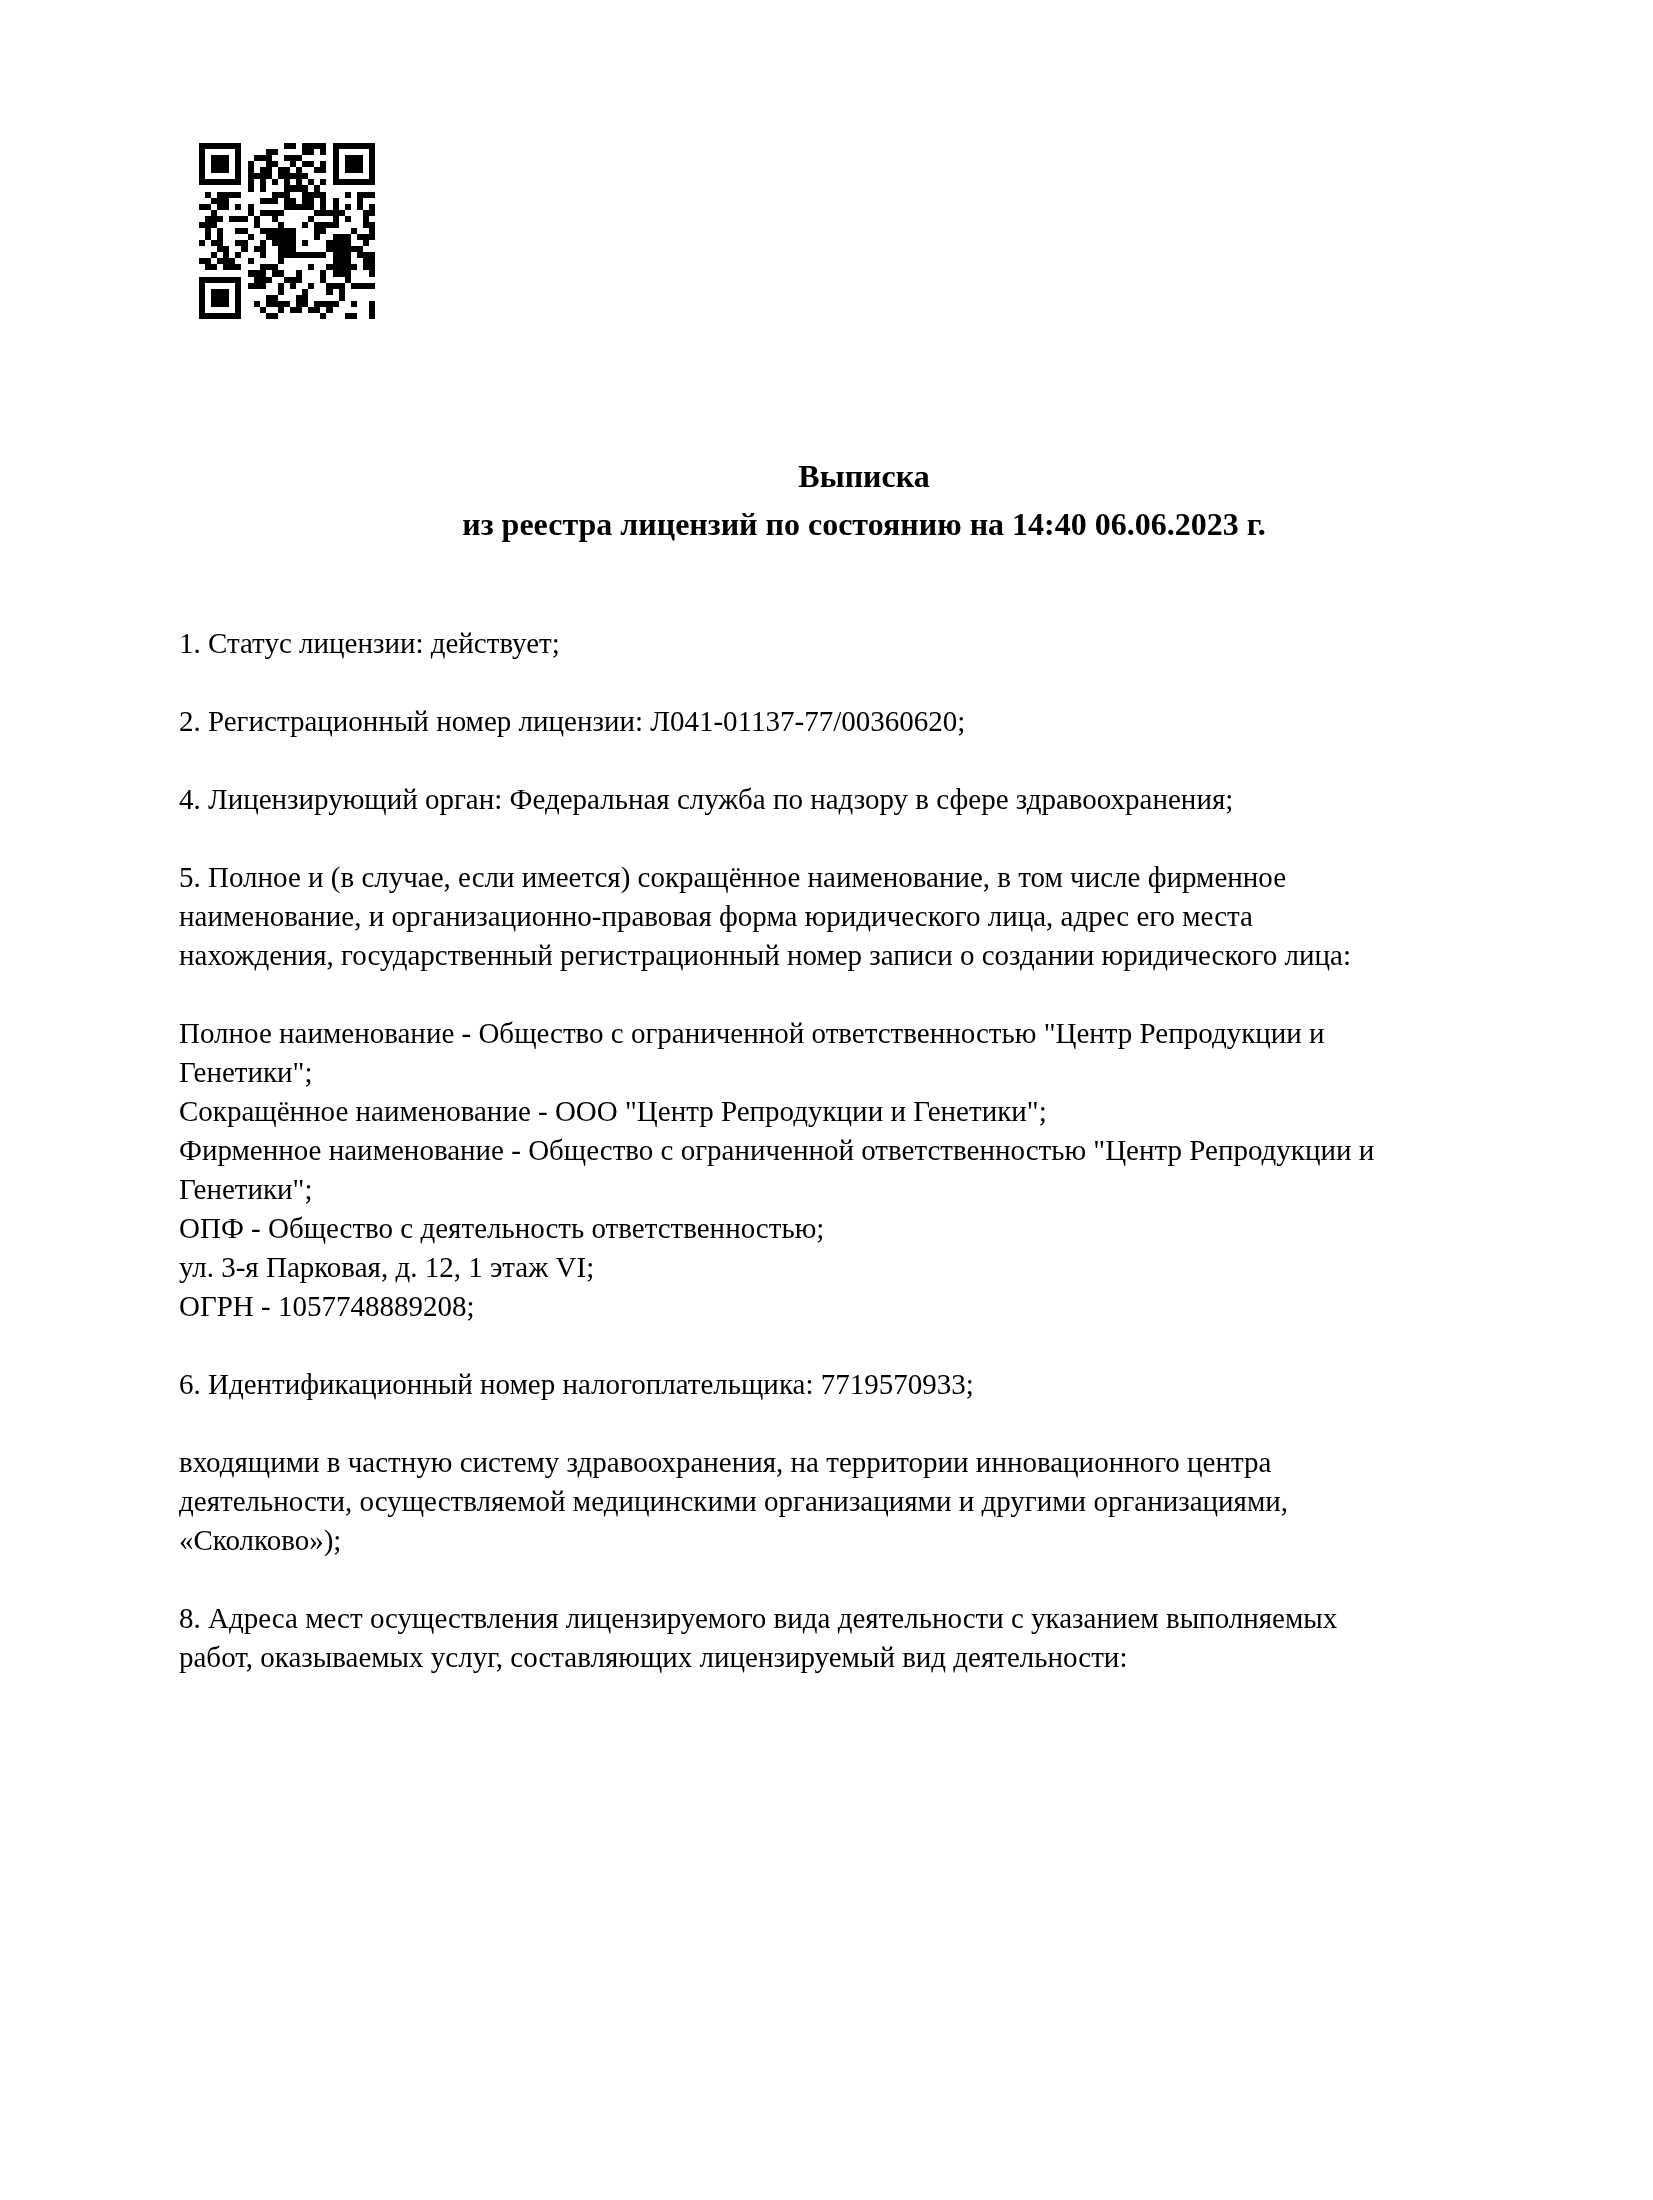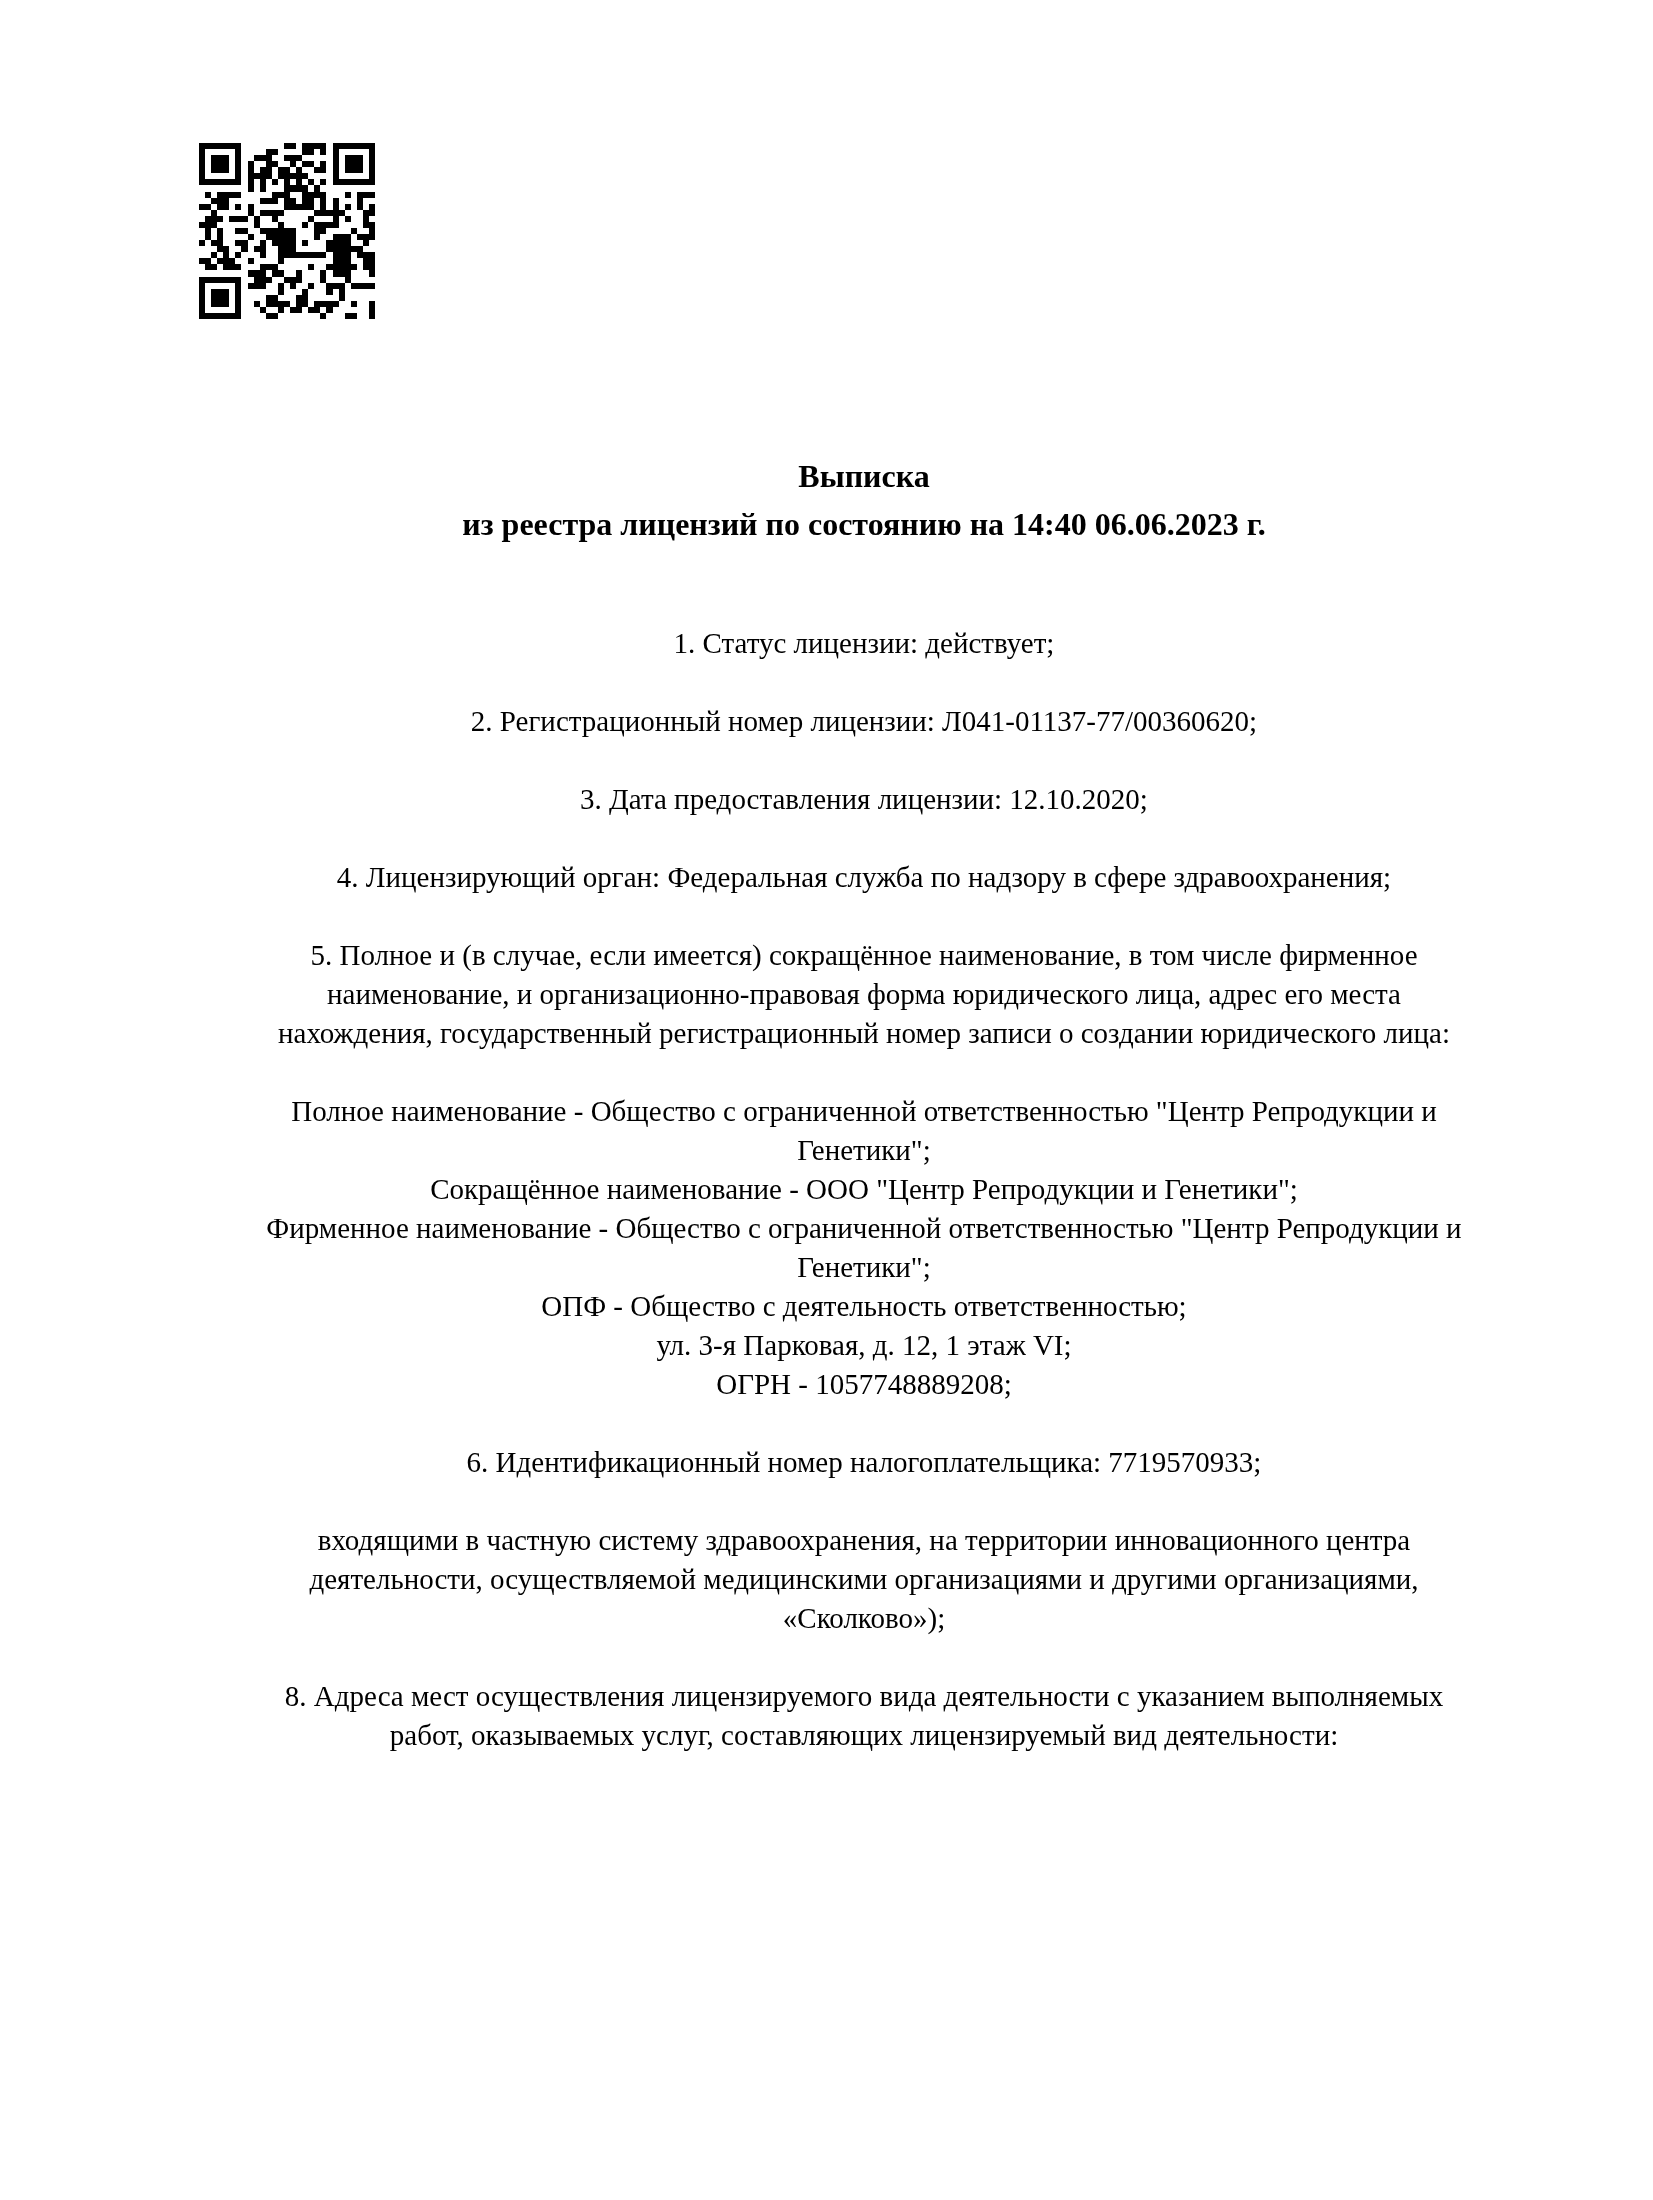--- a/index.html
+++ b/index.html
@@ -50,21 +50,20 @@
     margin-top: 76px;
     font-size: 29px;
     line-height: 39px;
     text-align: left;
   }
   .paragraph {
     margin: 0 0 39px 0;
   }
   .text-line {
     white-space: pre;
-    text-align: center;
   }
 </style>
 </head>
 <body>
 
 <div class="page">
 
   <div class="qr-wrap">
     <svg id="qr-svg" viewBox="0 0 29 29" xmlns="http://www.w3.org/2000/svg">
         <rect x="0" y="0" width="29" height="29" fill="#ffffff"></rect>
@@ -486,23 +485,20 @@
       <div class="title-line">из реестра лицензий по состоянию на 14:40 06.06.2023 г.</div>
     </div>
     <div class="body-block" id="doc-body">
         <div class="paragraph">
           <div class="text-line">1. Статус лицензии: действует;</div>
         </div>
         <div class="paragraph">
           <div class="text-line">2. Регистрационный номер лицензии: Л041-01137-77/00360620;</div>
         </div>
         <div class="paragraph">
-          <div class="text-line">3. Дата предоставления лицензии: 12.10.2020;</div>
-        </div>
-        <div class="paragraph">
           <div class="text-line">4. Лицензирующий орган: Федеральная служба по надзору в сфере здравоохранения;</div>
         </div>
         <div class="paragraph">
           <div class="text-line">5. Полное и (в случае, если имеется) сокращённое наименование, в том числе фирменное</div>
           <div class="text-line">наименование, и организационно-правовая форма юридического лица, адрес его места</div>
           <div class="text-line">нахождения, государственный регистрационный номер записи о создании юридического лица:</div>
         </div>
         <div class="paragraph">
           <div class="text-line">Полное наименование - Общество с ограниченной ответственностью "Центр Репродукции и</div>
           <div class="text-line">Генетики";</div>

